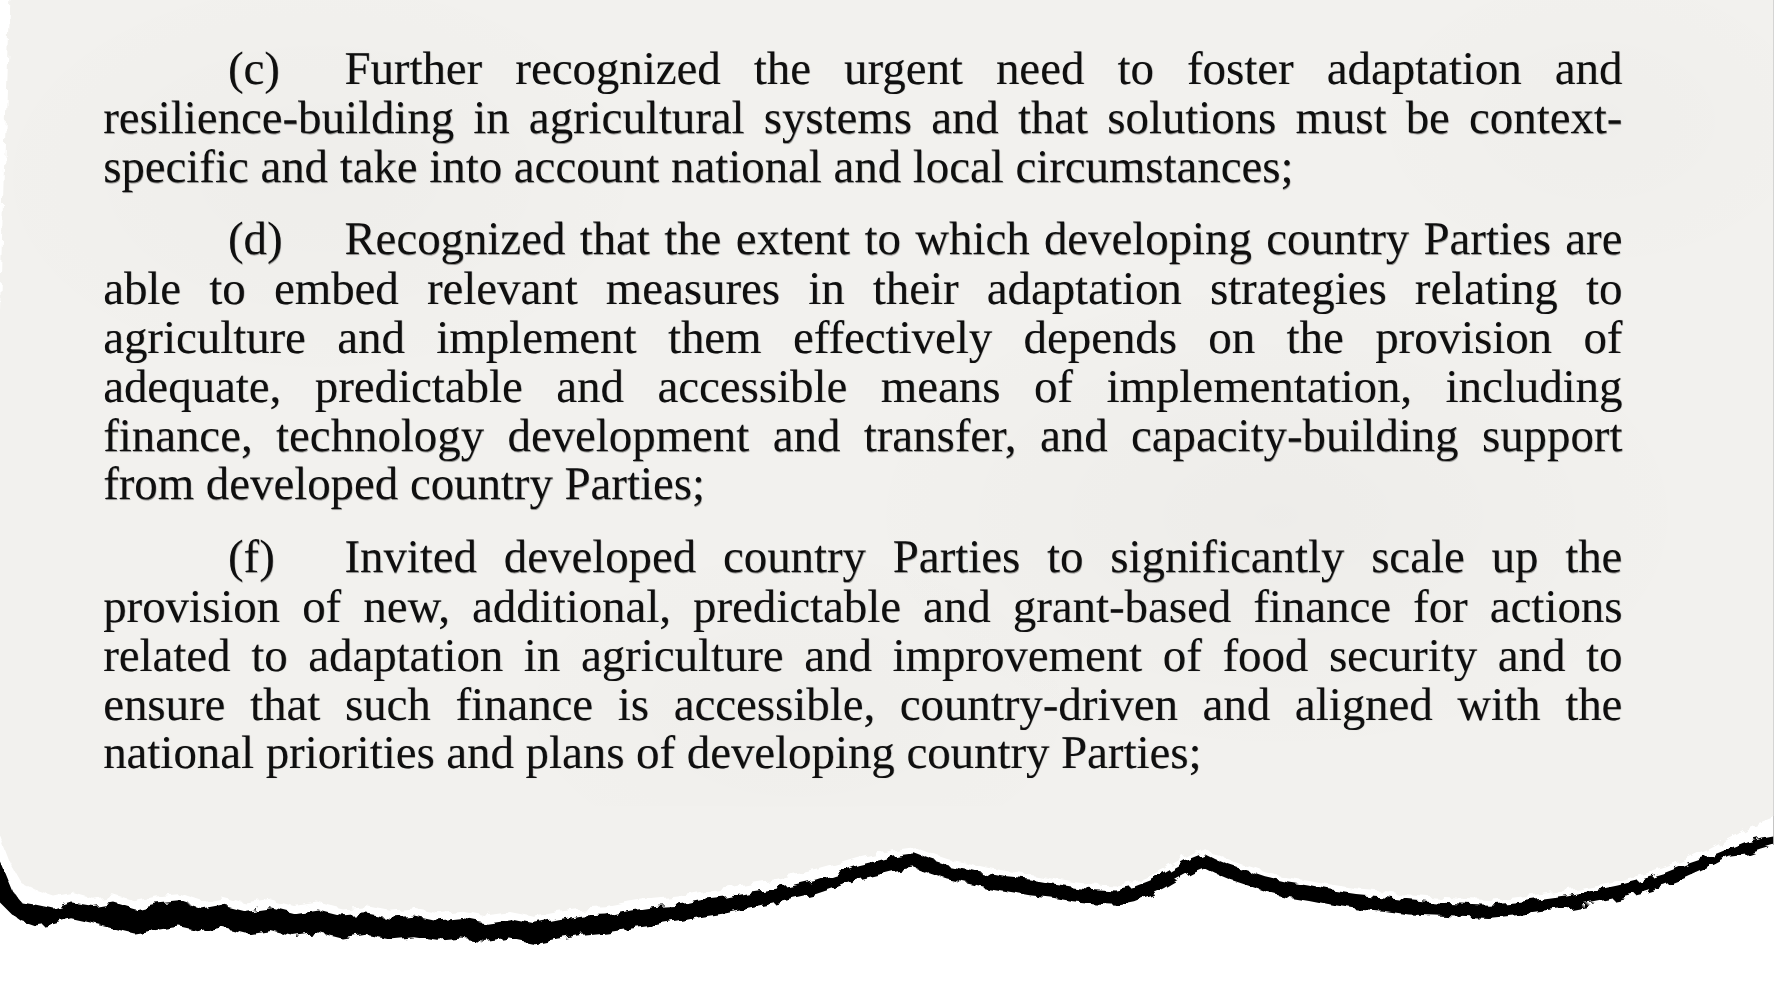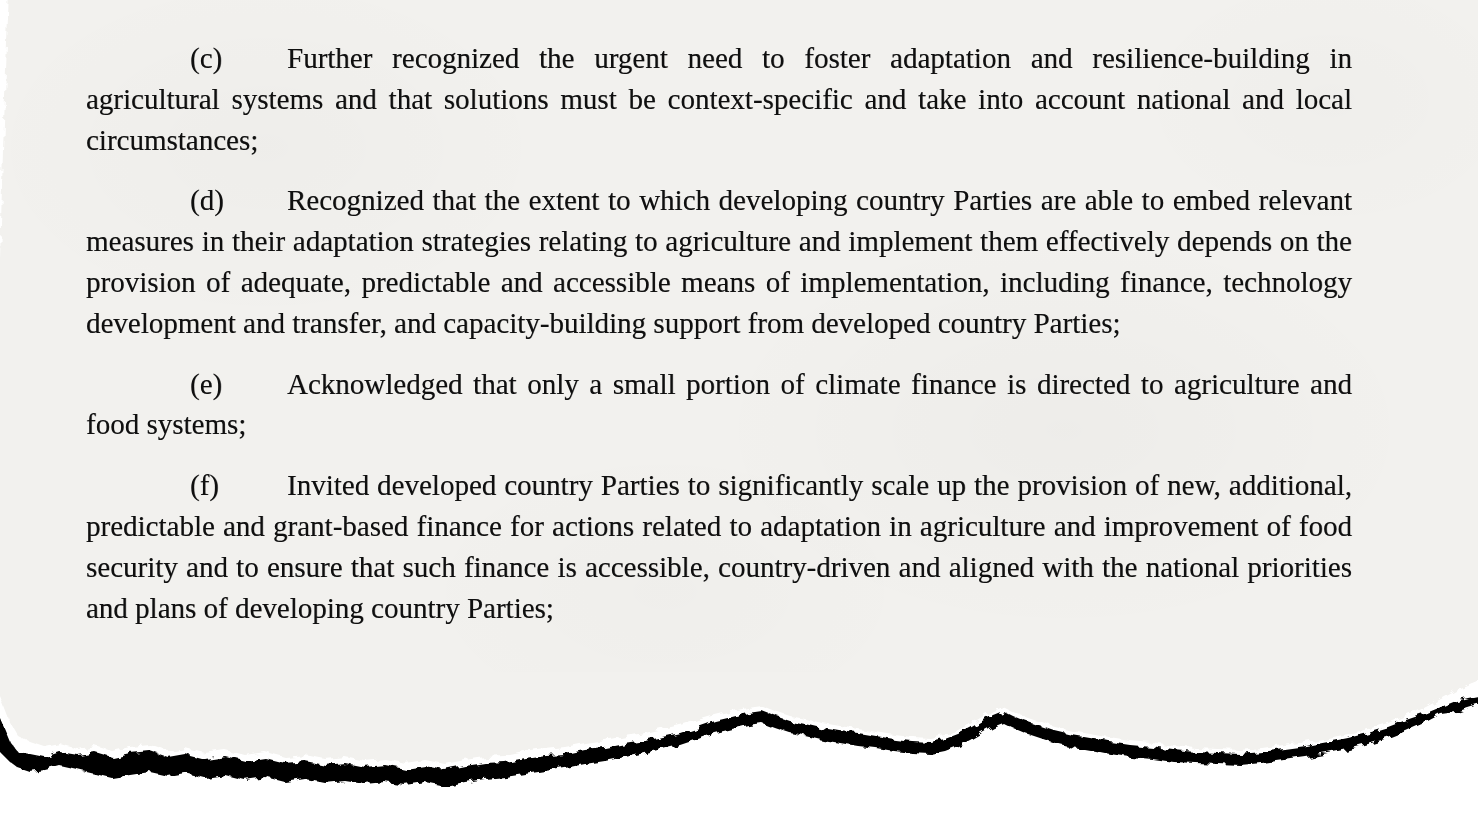--- a/index.html
+++ b/index.html
@@ -40,21 +40,21 @@
   .content {
     position: absolute;
     left: 86px;
     top: 0;
     width: 1266px;
     padding-top: 38px;
     color: #0f0f0f;
   }
   .para {
     margin: 0 0 20px 0;
-    font-size: 29px;
+    font-size: 39px;
     line-height: 40.8px;
     text-align: justify;
     text-indent: 104px;
     text-shadow: 0.4px 0.4px 0.6px rgba(25,25,25,0.45);
   }
   .plabel {
     display: inline-block;
     width: 97px;
     text-indent: 0;
   }
@@ -112,18 +112,17 @@
   </svg>
 
   <div class="grain"></div>
 
   <div class="content">
 
     <p class="para"><span class="plabel">(c)</span><span>Further recognized the urgent need to foster adaptation and resilience-building in agricultural systems and that solutions must be context-specific and take into account national and local circumstances;</span></p>
 
     <p class="para"><span class="plabel">(d)</span><span>Recognized that the extent to which developing country Parties are able to embed relevant measures in their adaptation strategies relating to agriculture and implement them effectively depends on the provision of adequate, predictable and accessible means of implementation, including finance, technology development and transfer, and capacity-building support from developed country Parties;</span></p>
 
-    <p class="para"><span class="plabel">(e)</span><span>Acknowledged that only a small portion of climate finance is directed to agriculture and food systems;</span></p>
 
     <p class="para"><span class="plabel">(f)</span><span>Invited developed country Parties to significantly scale up the provision of new, additional, predictable and grant-based finance for actions related to adaptation in agriculture and improvement of food security and to ensure that such finance is accessible, country-driven and aligned with the national priorities and plans of developing country Parties;</span></p>
 
   </div>
 </div>
 
 </body></html>

